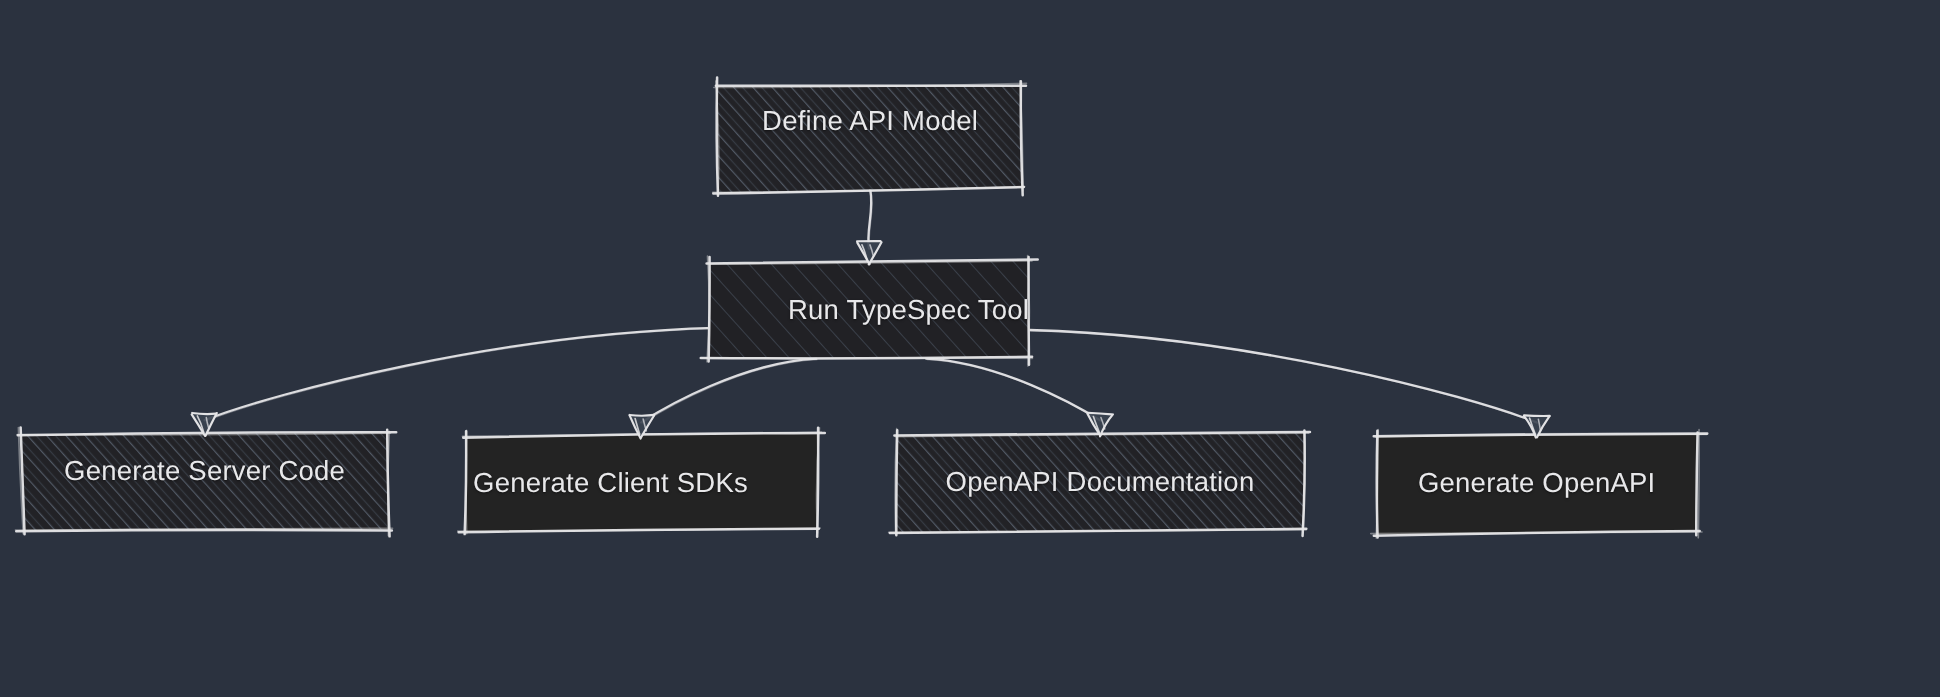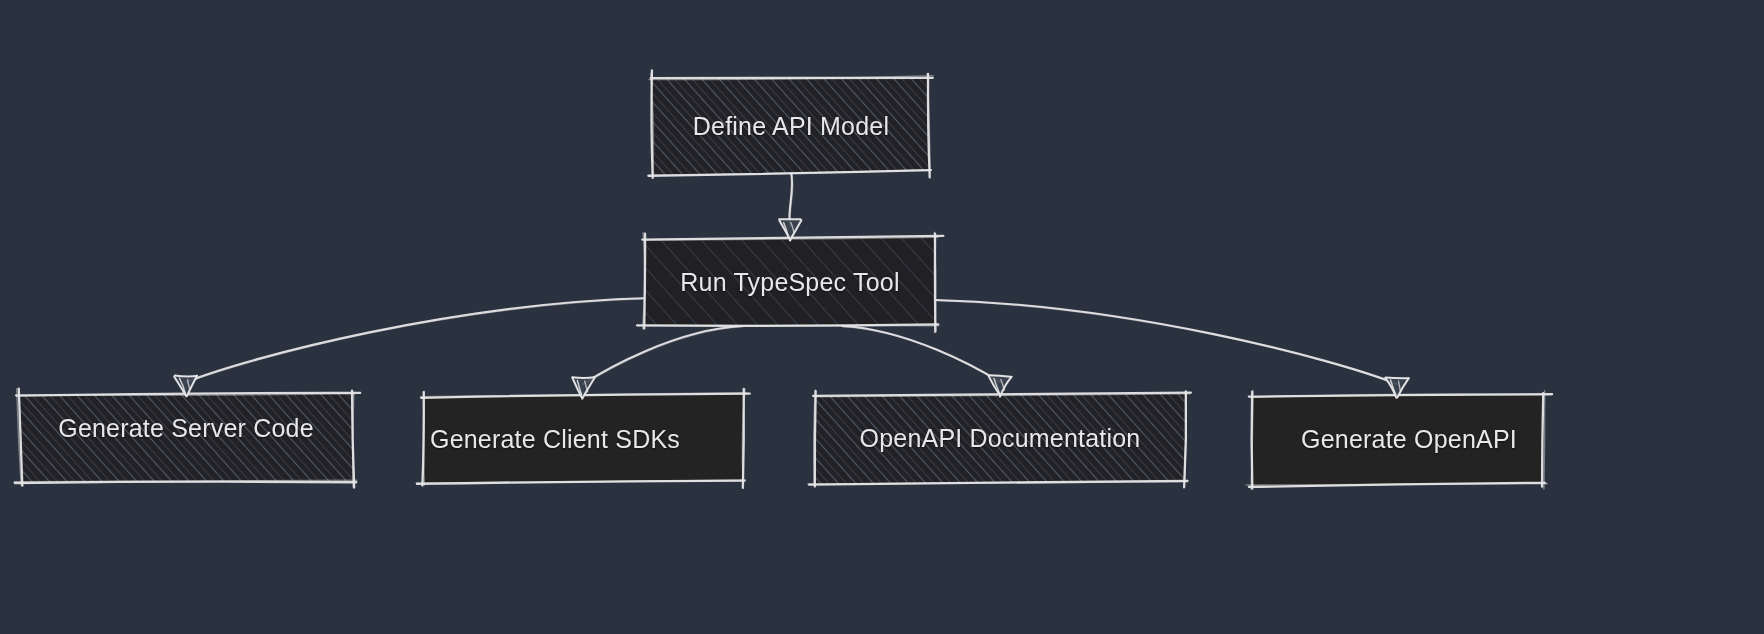--- a/index.html
+++ b/index.html
@@ -183,20 +183,20 @@
           <path d="M 1385.5613583185157 377.5834667517727 Q 1395.9423424721426 378.3473256833606 1408.7941684444409 378.1386033730295" stroke="#e6e6e8" stroke-width="2" fill="none" stroke-linecap="round" opacity="0.98"></path>
           <path d="M 1408.631455023974 378.3309496312826 Q 1402.5052439695248 386.8956786156146 1397.2857459264276 397.51096397416245" stroke="#e6e6e8" stroke-width="2" fill="none" stroke-linecap="round" opacity="0.98"></path>
           <path d="M 1396.249473186475 397.7679002538174 Q 1392.3481652030946 386.84090204240795 1385.334493546567 378.02131746093806" stroke="#e6e6e8" stroke-width="2" fill="none" stroke-linecap="round" opacity="0.98"></path>
           <path d="M 1390.507054805852 380.0018432084014 Q 1393.270508766533 388.3795099267175 1396.0100027326075 395.5592389351033" stroke="#e6e6e8" stroke-width="1.5" fill="none" stroke-linecap="round" opacity="0.85"></path>
           <path d="M 1398.502753663623 381.0696763280638 Q 1399.5528161530628 386.0461566450755 1400.4385143519094 391.6120250405334" stroke="#e6e6e8" stroke-width="1.4" fill="none" stroke-linecap="round" opacity="0.7"></path>
         </g>
       </g>
   </svg>
 
   <div id="labels-layer">
-      <div class="node-label" style="left: 653px; top: 80px; width: 276px; height: 92px;">Define API Model</div>
-      <div class="node-label" style="left: 644px; top: 240px; width: 292px; height: 84px;">Run TypeSpec Tool</div>
+      <div class="node-label" style="left: 653px; top: 64px; width: 276px; height: 92px;">Define API Model</div>
+      <div class="node-label" style="left: 644px; top: 240px; width: 292px; height: 84px; padding-left: 36px;">Run TypeSpec Tool</div>
       <div class="node-label" style="left: 20px; top: 384px; width: 332px; height: 88px;">Generate Server Code</div>
       <div class="node-label" style="left: 422px; top: 396px; width: 266px; height: 86px;">Generate Client SDKs</div>
       <div class="node-label" style="left: 816px; top: 394px; width: 368px; height: 88px;">OpenAPI Documentation</div>
-      <div class="node-label" style="left: 1252px; top: 396px; width: 290px; height: 86px; padding-left: 12px;">Generate OpenAPI</div>
+      <div class="node-label" style="left: 1252px; top: 396px; width: 290px; height: 86px;">Generate OpenAPI</div>
     </div>
 </div>
 
 </body></html>

